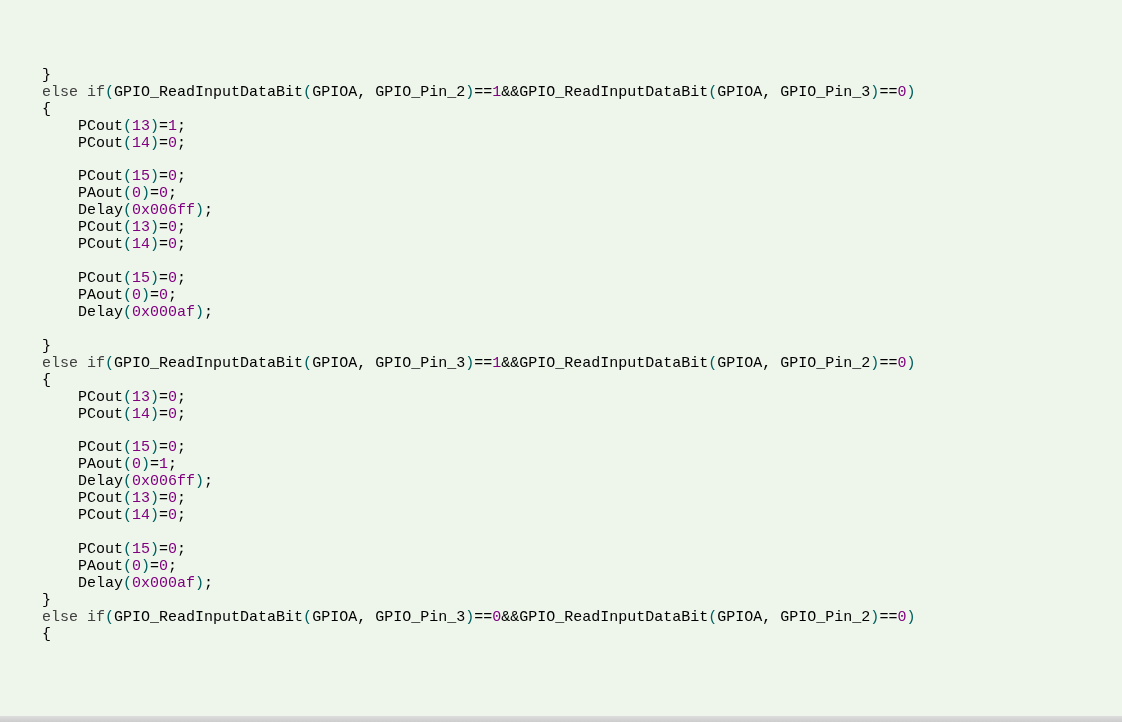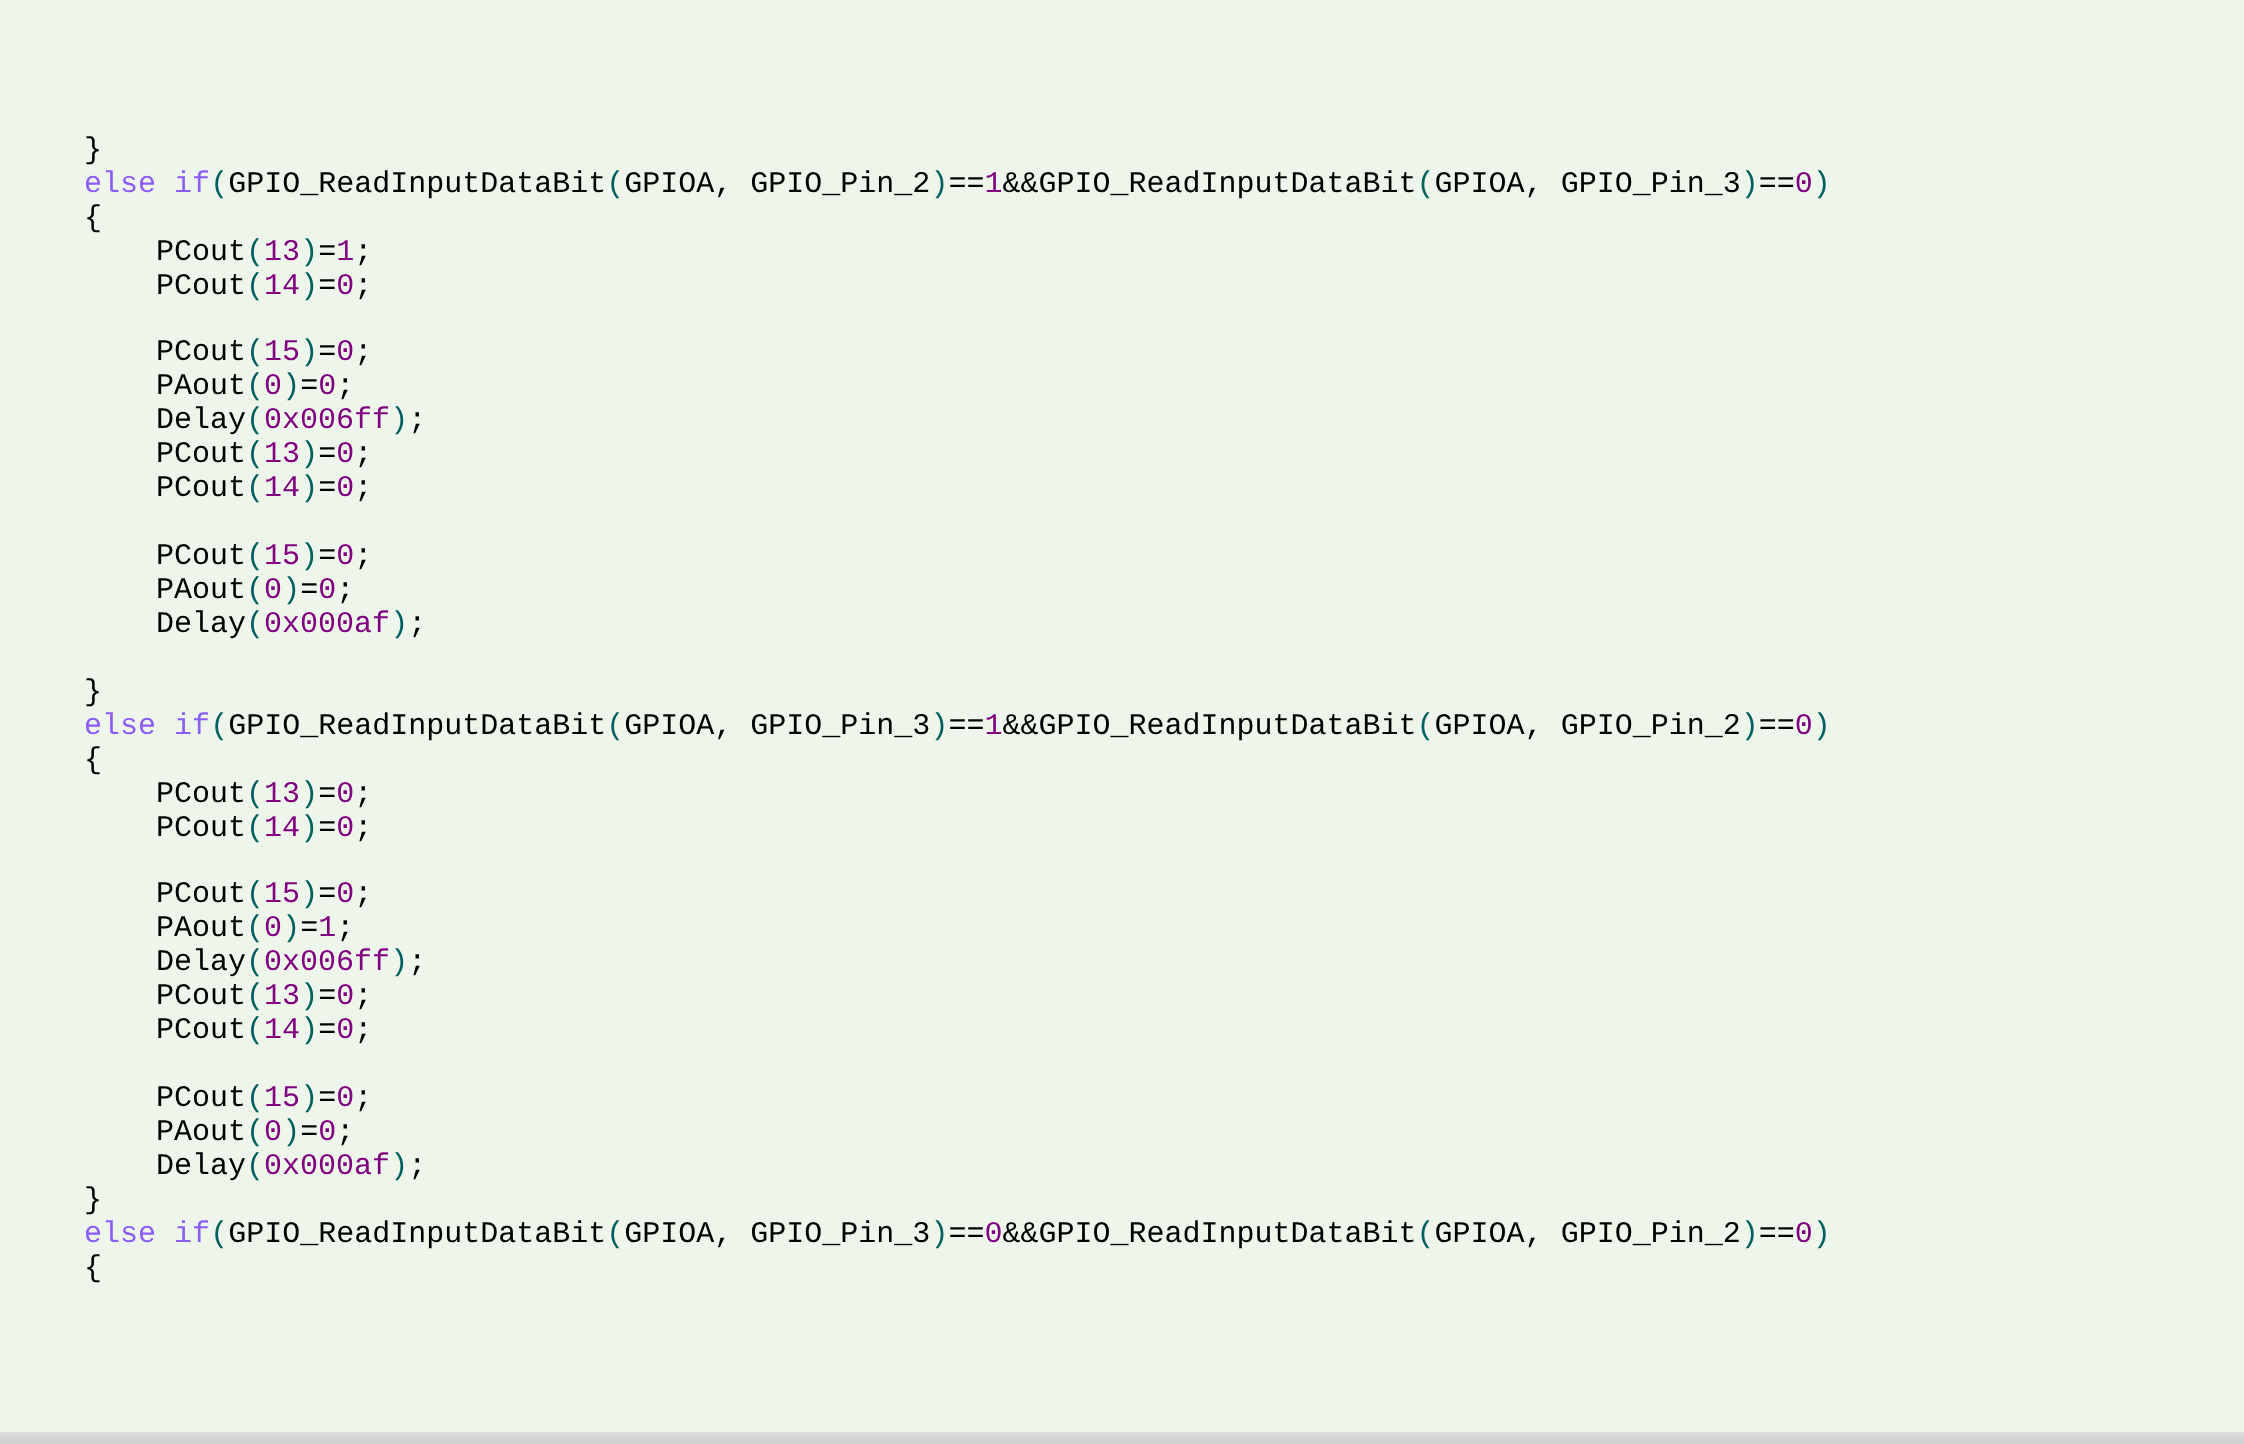--- a/index.html
+++ b/index.html
@@ -12,21 +12,21 @@
     white-space: pre;
     color: #000;
   }
   .code-area {
     padding: 0 6px 4px 6px;
     width: 1122px;
     height: 722px;
     box-sizing: border-box;
     overflow: hidden;
   }
-  .kw { color: #8b5cf6; text-align: center; }
+  .kw { color: #404040; text-align: center; }
   .num { color: #800080; }
   .paren { color: #006060; }
   .line { display: block; }
   .bottom-edge {
     position: absolute;
     left:0;
     right:0;
     bottom:0;
     height:6px;
     background: linear-gradient(#ddd,#ccc);

